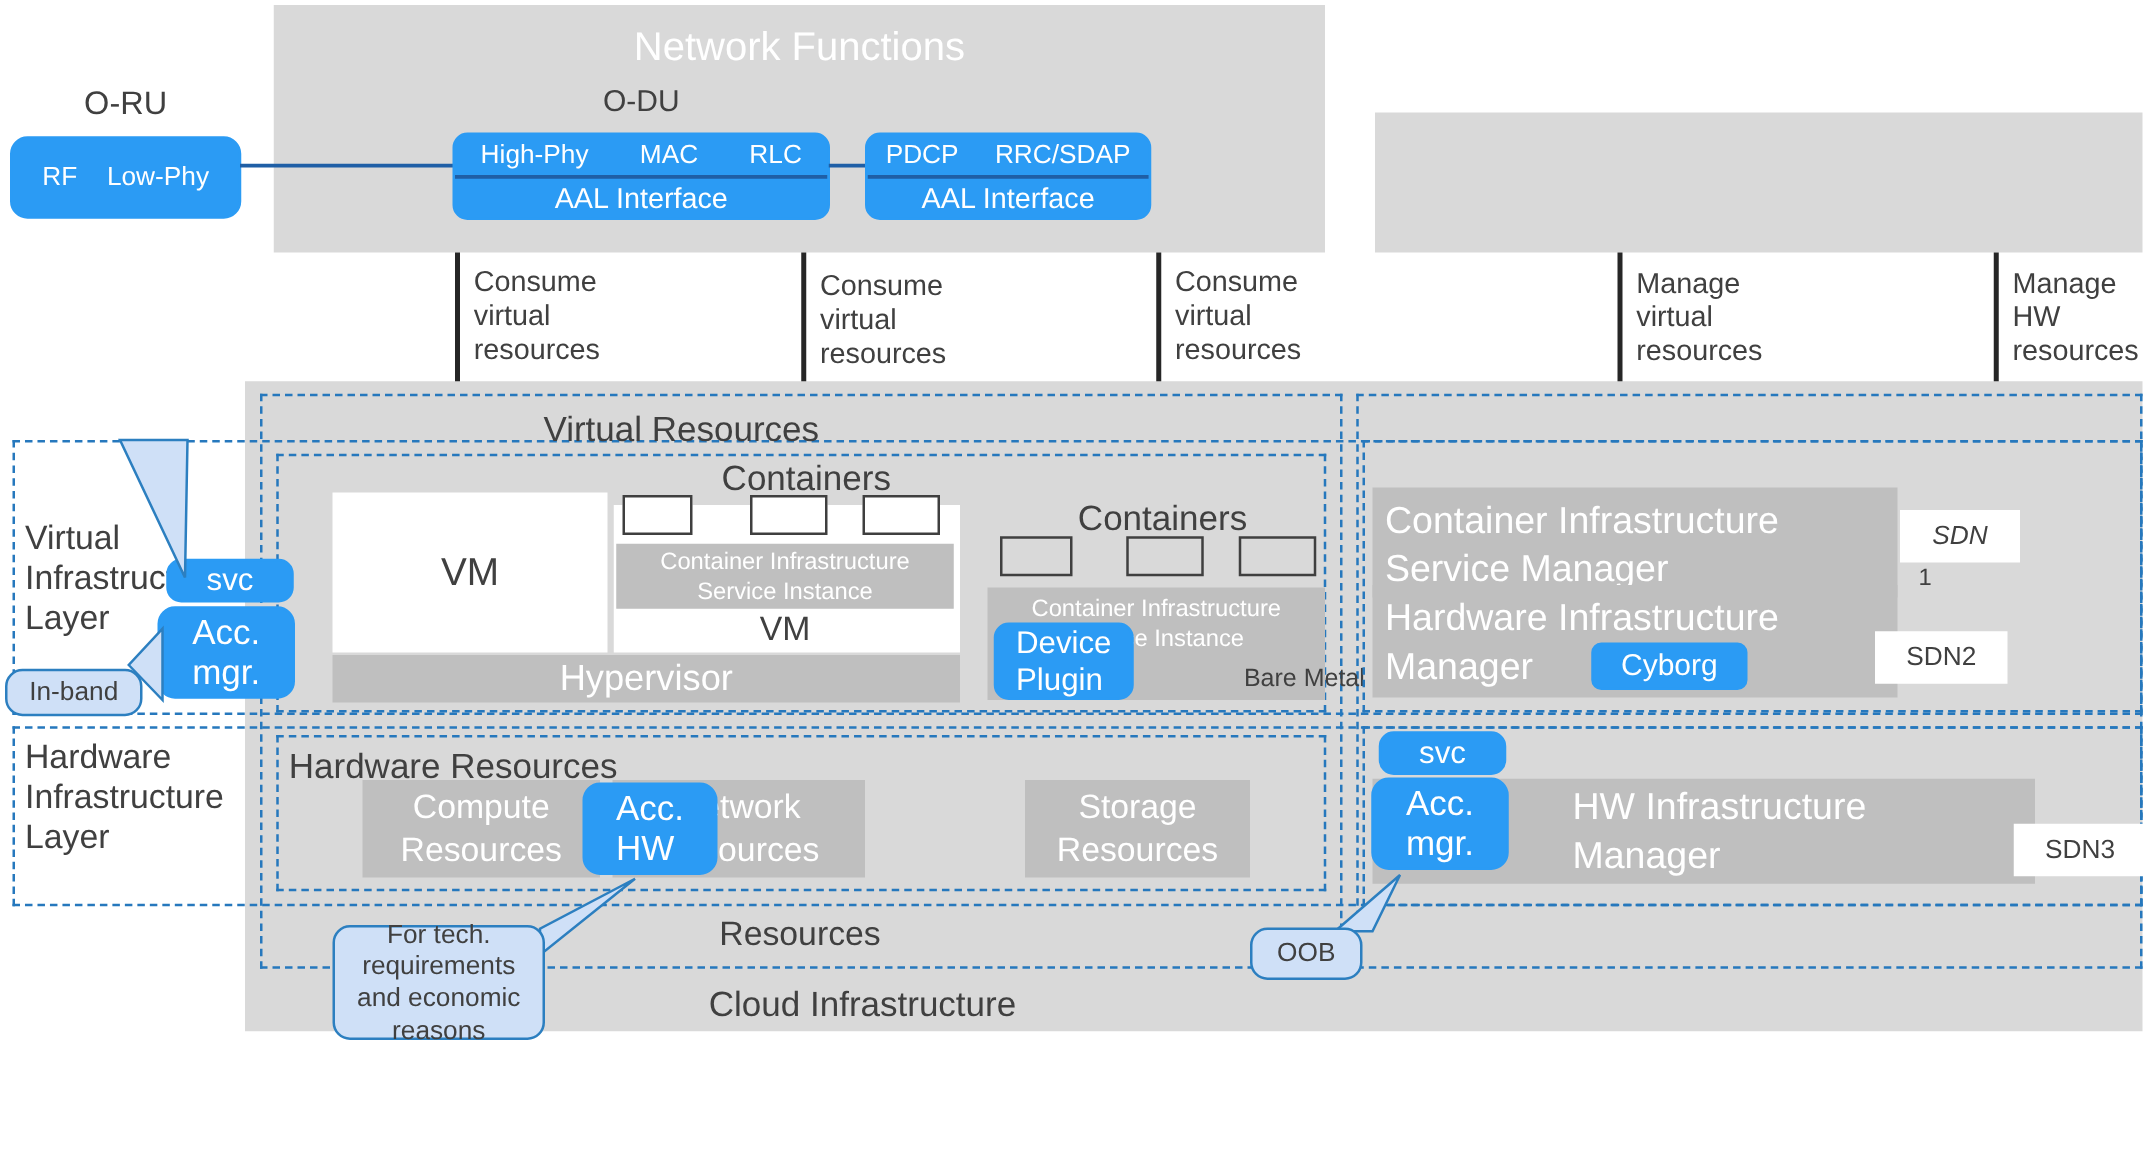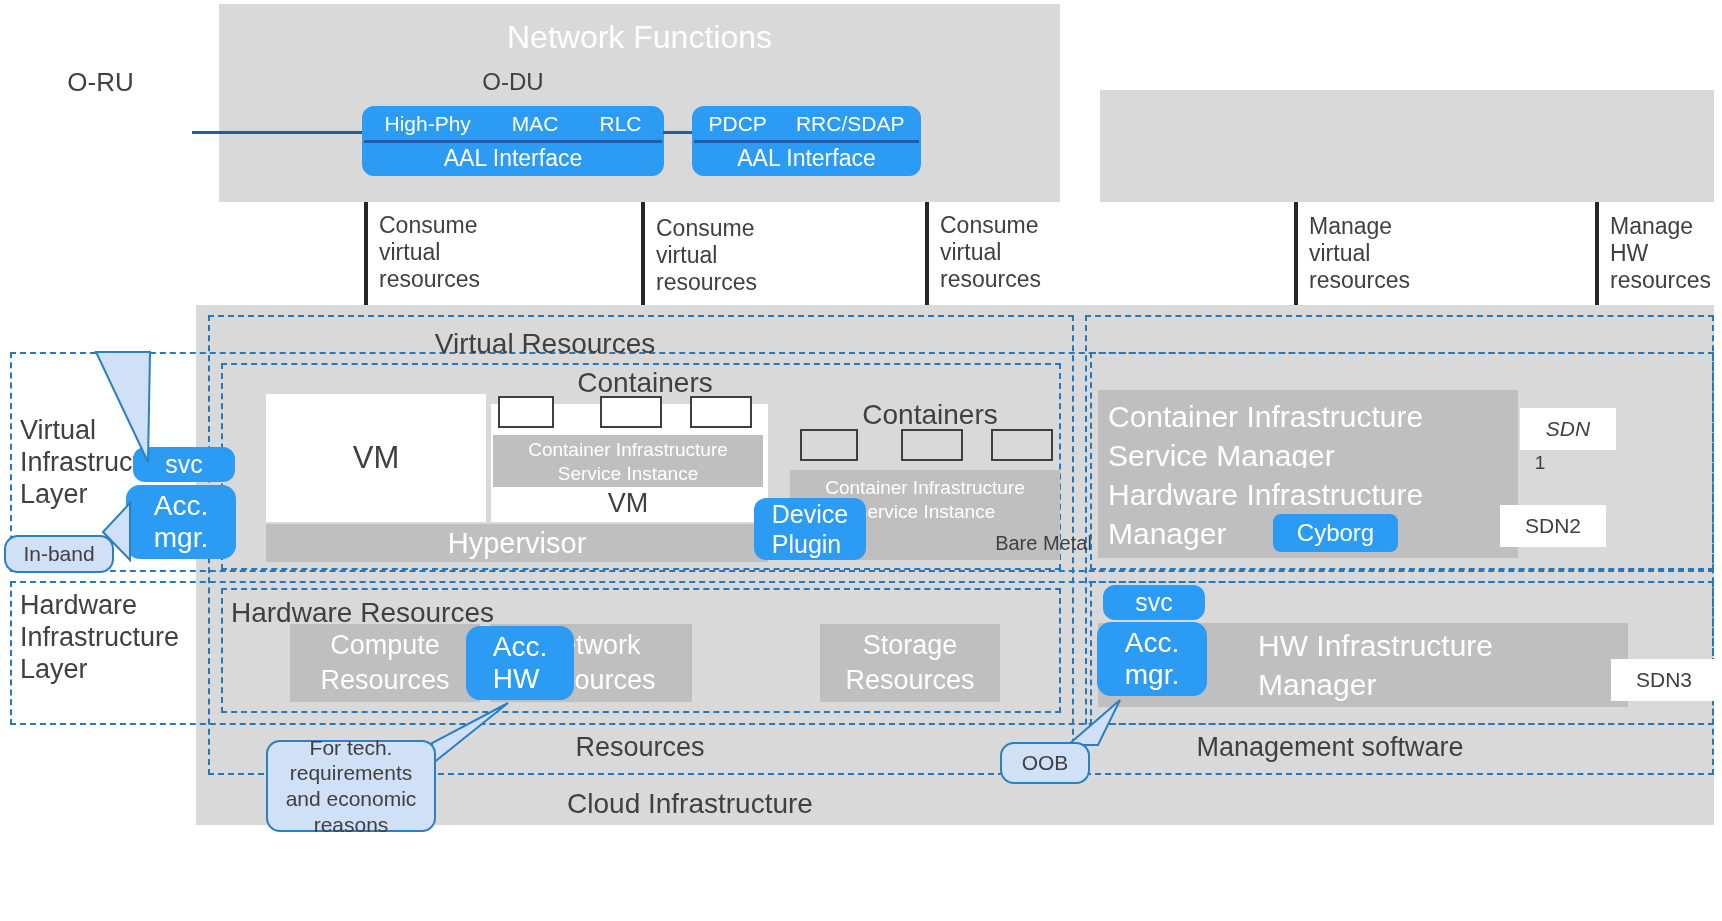--- a/index.html
+++ b/index.html
@@ -134,20 +134,24 @@
 </style>
 </head>
 <body>
 
 <div id="stage">
 
   <div class="abs gray-panel" style="left:219px;top:4px;width:841px;height:198px;"></div>
   <div class="abs lbl white center" style="left:219px;top:16px;width:841px;height:44px;font-size:32px;">Network Functions</div>
 
   <div class="abs lbl dark center" style="left:8px;top:67px;width:185px;height:30px;font-size:26px;text-align:center;">O-RU</div>
+  <div class="abs oru-box" style="left:8px;top:109px;width:185px;height:66px;">
+    <span>RF</span>
+    <span>Low-Phy</span>
+  </div>
 
   <div class="abs conn-line" style="left:192px;top:131px;width:175px;"></div>
 
   <div class="abs lbl dark center" style="left:362px;top:67px;width:302px;height:30px;font-size:24px;">O-DU</div>
   <div class="abs nf-card" style="left:362px;top:106px;width:302px;height:70px;">
     <div class="nf-row">
       <span>High-Phy</span>
       <span>MAC</span>
       <span>RLC</span>
     </div>
@@ -207,21 +211,20 @@
 Infrastructure
 Layer</div>
   <div class="abs lbl dark" style="left:20px;top:590px;width:185px;height:110px;font-size:27px;white-space:pre-line;">Hardware
 Infrastructure
 Layer</div>
 
   <div class="abs dashed" style="left:208px;top:315px;width:866px;height:460px;"></div>
   <div class="abs dashed" style="left:1085px;top:315px;width:629px;height:460px;"></div>
 
   <div class="abs lbl dark center" style="left:450px;top:730px;width:380px;height:36px;font-size:27px;">Resources</div>
-  <div class="abs lbl dark center" style="left:1120px;top:730px;width:420px;height:36px;font-size:27px;">Management software</div>
   <div class="abs lbl dark center" style="left:430px;top:785px;width:520px;height:38px;font-size:28px;">Cloud Infrastructure</div>
 
   <div class="abs dashed" style="left:221px;top:363px;width:840px;height:207px;"></div>
   <div class="abs lbl dark center" style="left:380px;top:327px;width:330px;height:34px;font-size:28px;">Virtual Resources</div>
 
   <div class="abs white-box" style="left:266px;top:394px;width:220px;height:128px;"></div>
   <div class="abs lbl dark center" style="left:266px;top:440px;width:220px;height:36px;font-size:31px;">VM</div>
 
   <div class="abs lbl dark center" style="left:545px;top:366px;width:200px;height:34px;font-size:28px;">Containers</div>
   <div class="abs white-box" style="left:491px;top:404px;width:277px;height:118px;"></div>
@@ -237,21 +240,21 @@
   <div class="abs lbl white center" style="left:266px;top:524px;width:502px;height:38px;font-size:29px;">Hypervisor</div>
 
   <div class="abs lbl dark center" style="left:830px;top:398px;width:200px;height:34px;font-size:28px;">Containers</div>
   <div class="abs ctr-empty on-gray" style="left:800px;top:429px;width:58px;height:32px;"></div>
   <div class="abs ctr-empty on-gray" style="left:901px;top:429px;width:62px;height:32px;"></div>
   <div class="abs ctr-empty on-gray" style="left:991px;top:429px;width:62px;height:32px;"></div>
   <div class="abs mid-gray" style="left:790px;top:470px;width:270px;height:90px;"></div>
   <div class="abs lbl white center" style="left:790px;top:472px;width:270px;height:56px;font-size:19px;white-space:pre-line;line-height:1.25;">Container Infrastructure
 Service Instance</div>
   <div class="abs lbl dark center" style="left:981px;top:530px;width:125px;height:28px;font-size:20px;">Bare Metal</div>
-  <div class="abs blue-box" style="left:754px;top:498px;width:112px;height:62px;font-size:25px;white-space:pre-line;line-height:1.2;">Device
+  <div class="abs blue-box" style="left:795px;top:498px;width:112px;height:62px;font-size:25px;white-space:pre-line;line-height:1.2;">Device
 Plugin</div>
 
   <div class="abs blue-box" style="left:133px;top:447px;width:102px;height:35px;font-size:25px;">svc</div>
   <div class="abs blue-box rounded-lg" style="left:126px;top:485px;width:110px;height:74px;font-size:28px;white-space:pre-line;line-height:1.15;">Acc.
 mgr.</div>
 
   <div class="abs dashed" style="left:221px;top:588px;width:840px;height:125px;"></div>
   <div class="abs lbl dark" style="left:231px;top:596px;width:400px;height:34px;font-size:28px;">Hardware Resources</div>
 
   <div class="abs mid-gray" style="left:290px;top:624px;width:190px;height:78px;"></div>

